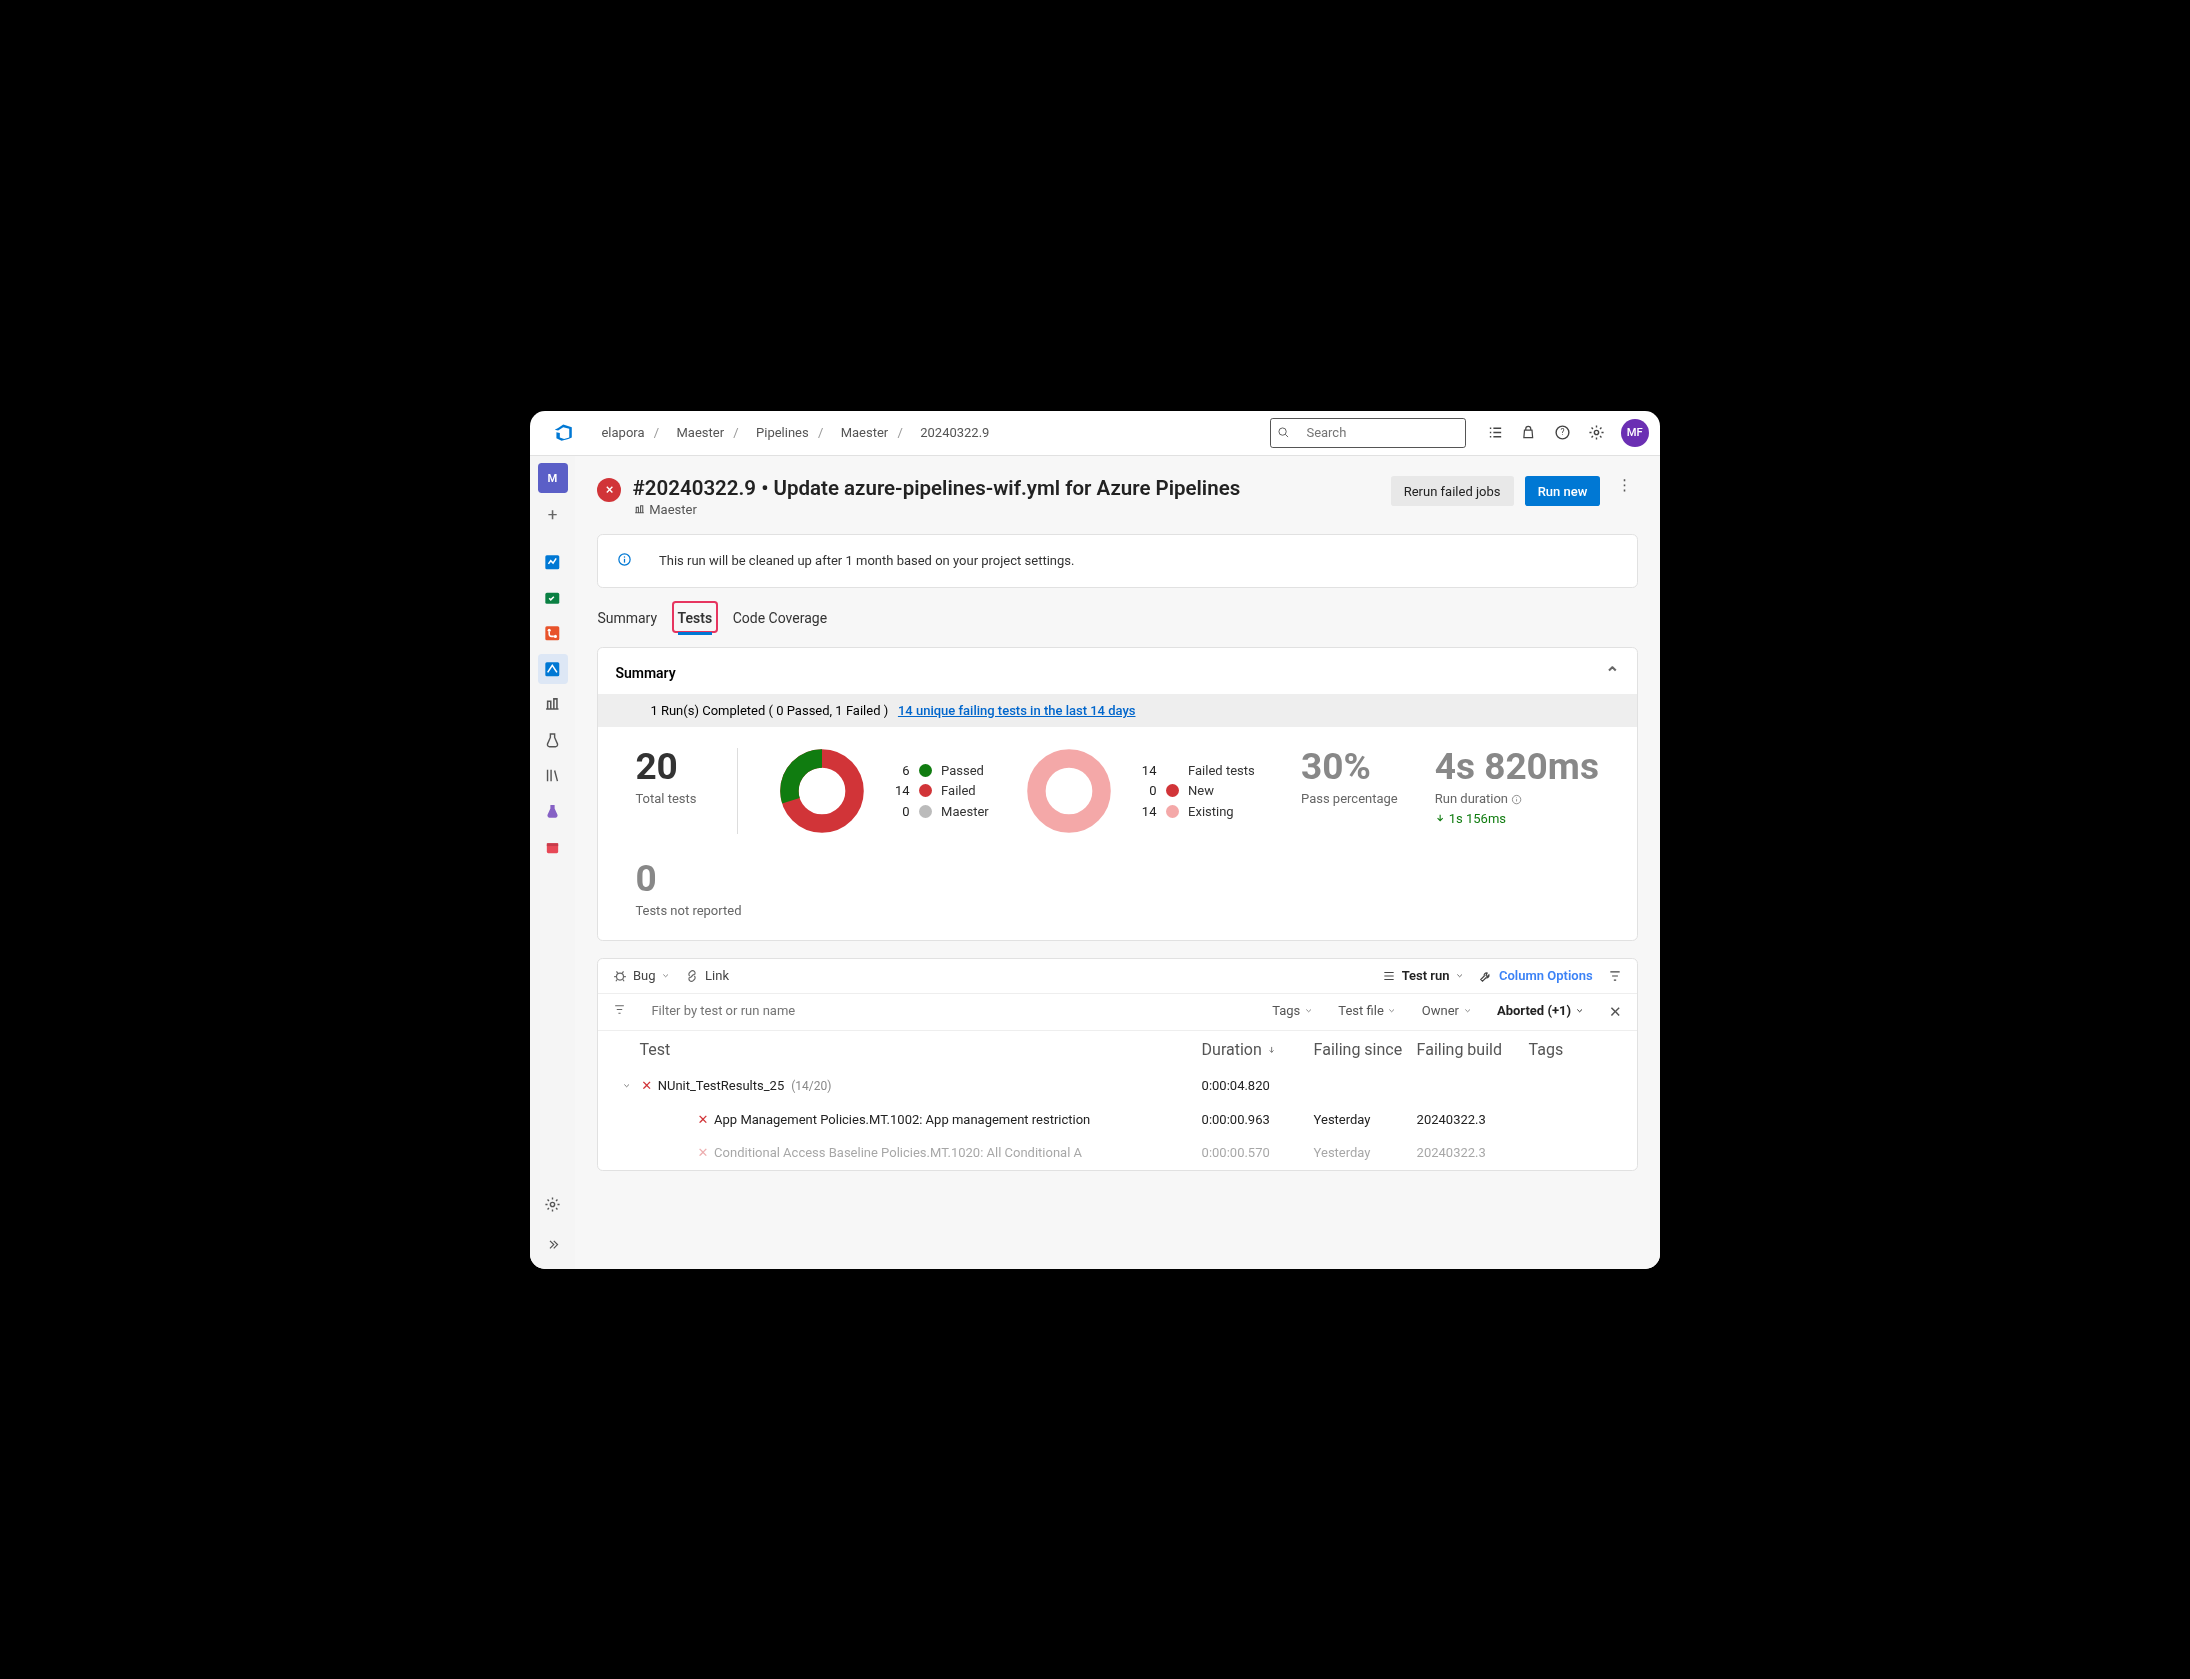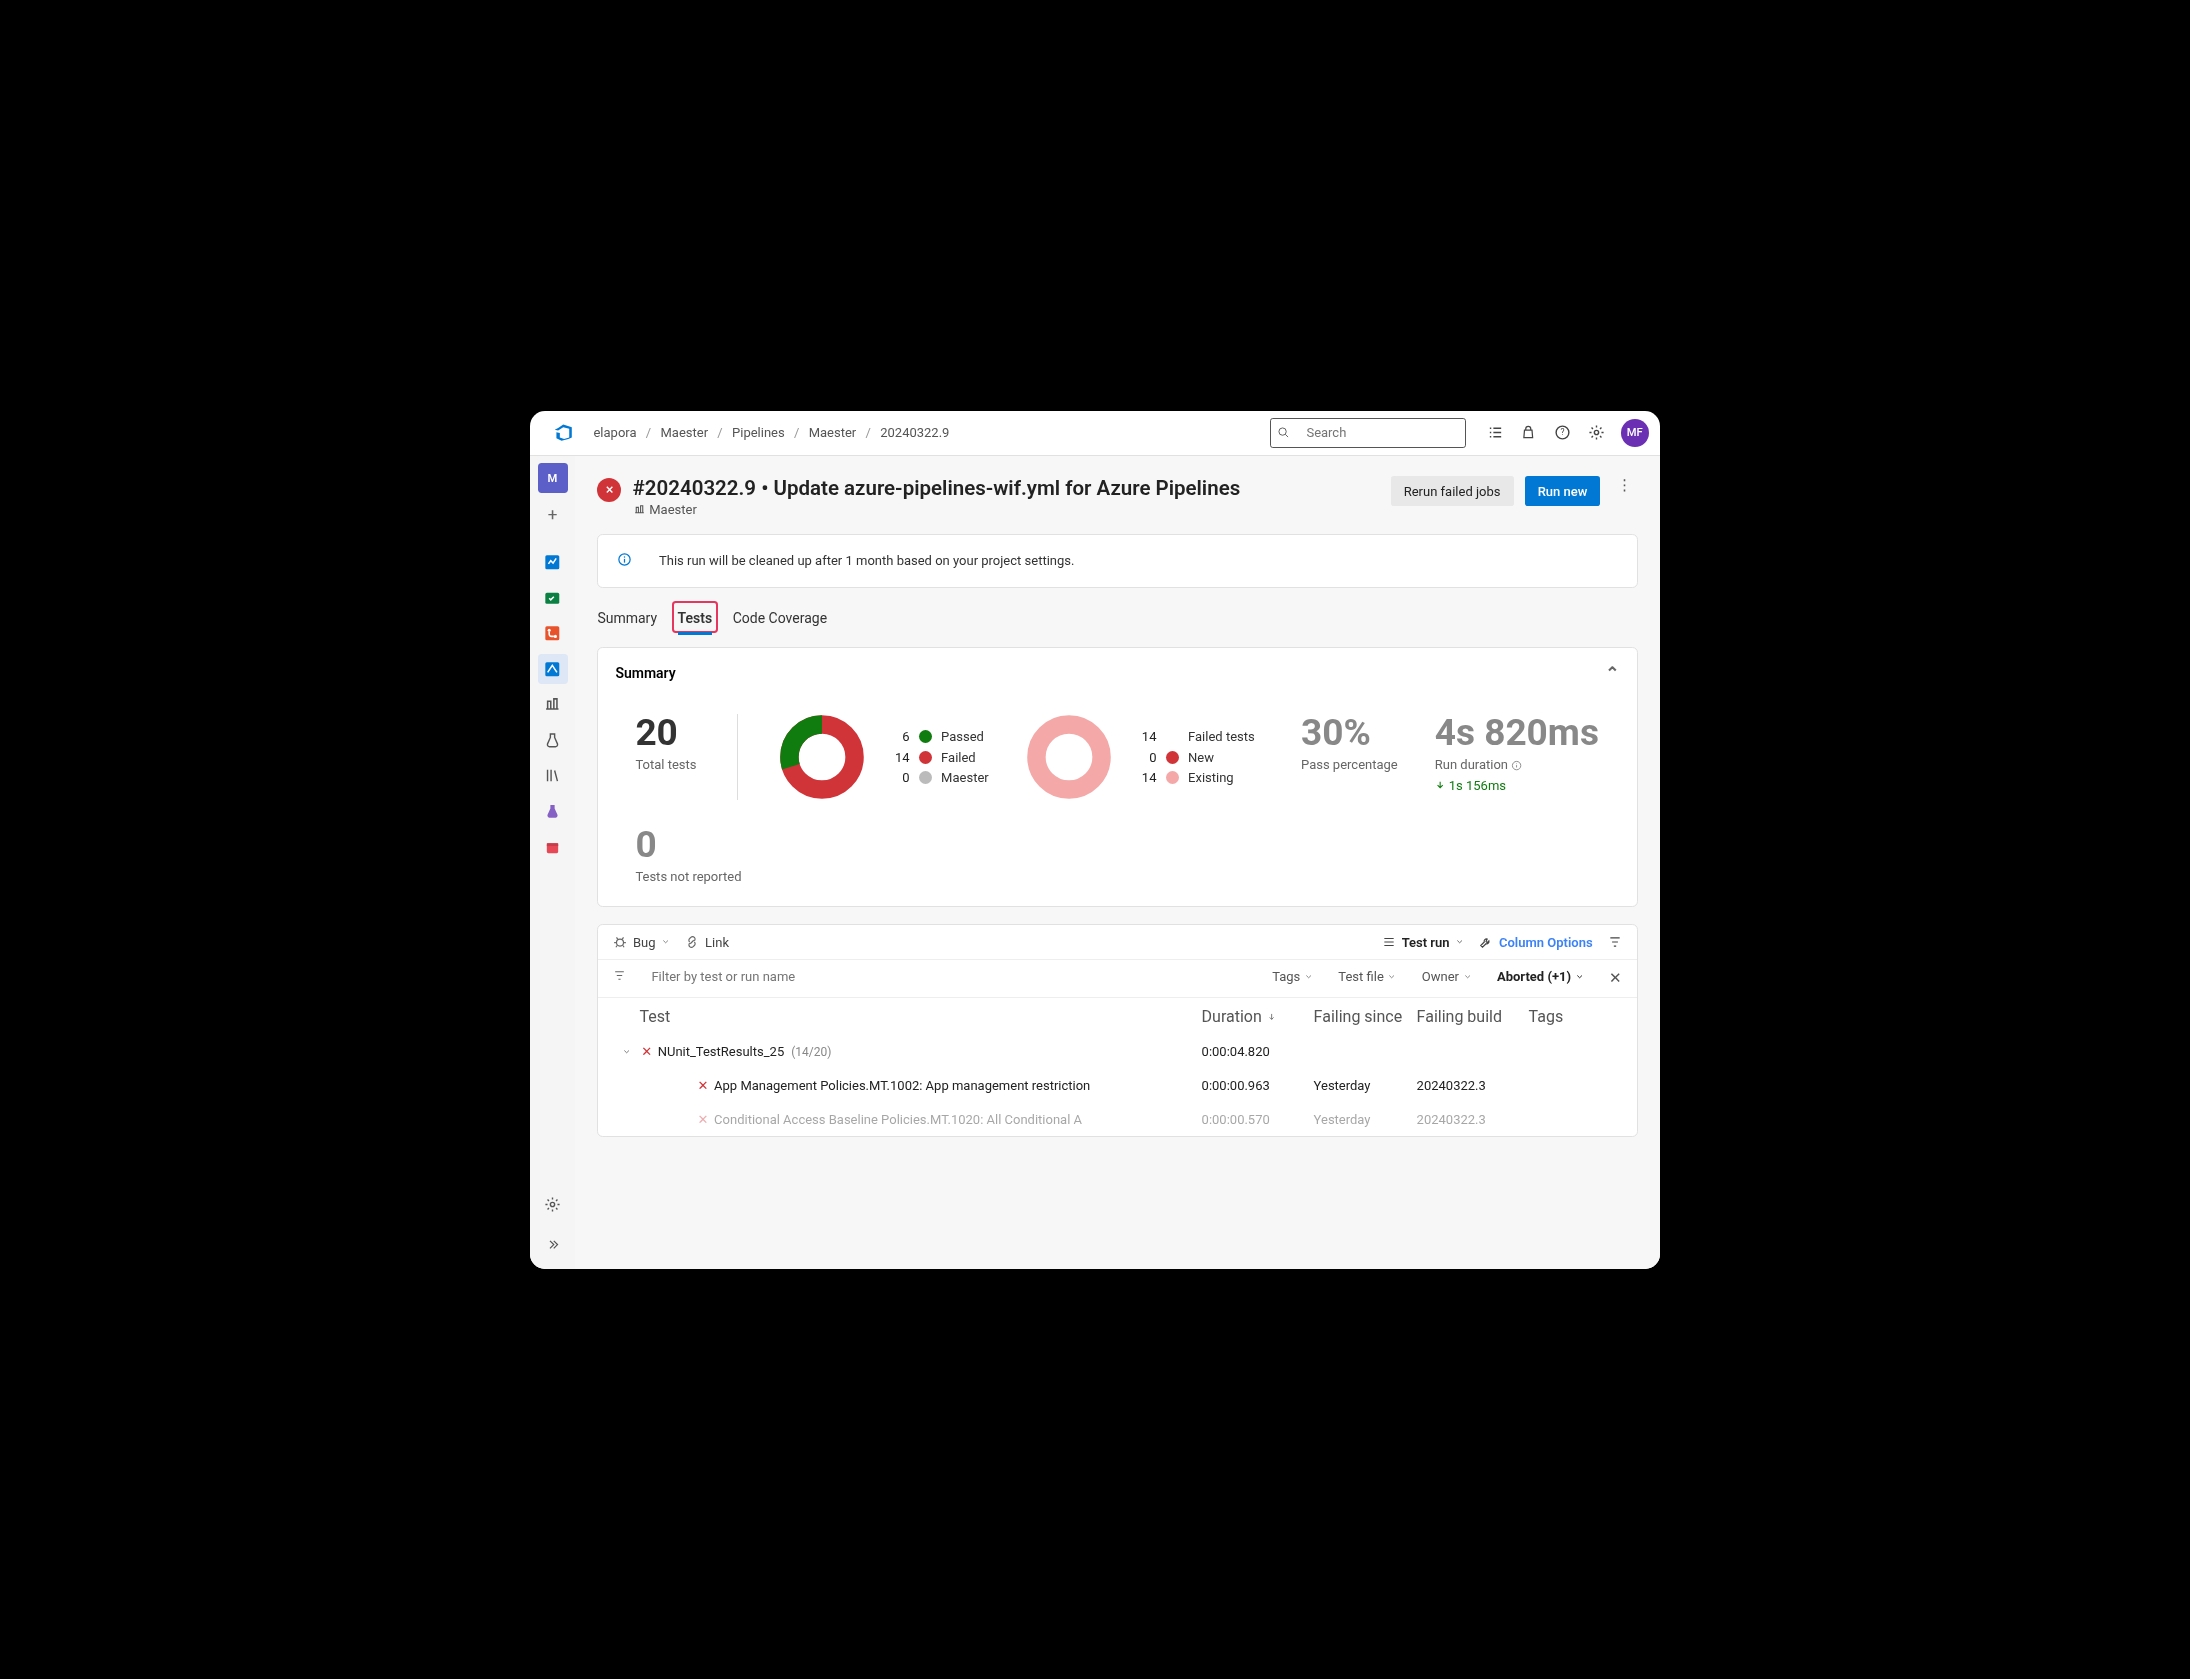--- a/index.html
+++ b/index.html
@@ -1,21 +1,21 @@
 <!DOCTYPE html>
 <html style="font-size:15px"><head>
 <meta charset="utf-8">
 <style>
   * { box-sizing: border-box; margin: 0; padding: 0; font-family: -apple-system, BlinkMacSystemFont, "Segoe UI", Roboto, sans-serif; }
   body { background: #000; display: flex; align-items: center; justify-content: center; min-height: 100vh; }
   .window { width: 1130px; height: 858px; background: #fff; border-radius: 15px; overflow: hidden; display: flex; flex-direction: column; position: relative; }
   .topbar { height: 45px; display: flex; align-items: center; padding: 0 11.2px; gap: 7.5px; border-bottom: 0.9px solid #e1e1e1; }
   .logo { width: 22.4px; height: 22.4px; display: flex; align-items: center; justify-content: center; margin: 0 11.2px; }
   .breadcrumbs { display: flex; align-items: center; gap: 9.3px; font-size: 13px; color: #555; flex: 0 0 auto; }
-  .crumb { color: #555; text-decoration: none; cursor: pointer; }
+  .crumb { color: #555; text-decoration: none; cursor: pointer; margin-left: 8px; }
   .crumb-sep { color: #999; }
   .topbar-spacer { flex: 1; }
   .search-box { position: relative; width: 196px; height: 30px; border: 0.9px solid #555; border-radius: 2.8px; display: flex; align-items: center; padding: 0 7.5px; gap: 17px; }
   .search-box input { border: none; outline: none; font-size: 13px; width: 100%; }
   .top-icons { display: flex; align-items: center; gap: 15px; margin-left: 13px; }
   .icon-btn { width: 18.6px; height: 18.6px; display: flex; align-items: center; justify-content: center; color: #444; cursor: pointer; }
   .avatar { width: 28px; height: 28px; border-radius: 50%; background: #6b2fb3; color: #fff; display: flex; align-items: center; justify-content: center; font-size: 11.2px; font-weight: 500; }
 
   .body-wrap { display: flex; flex: 1; overflow: hidden; }
   .sidebar { width: 45px; background: #f5f5f5; display: flex; flex-direction: column; align-items: center; padding-top: 7.5px; gap: 5.6px; position: relative; }
@@ -261,20 +261,24 @@
           <span class="tab-highlight"></span>
         </div>
         <div class="tab">Code Coverage</div>
       </div>
 
       <div class="panel">
         <div class="panel-head">
           <span>Summary</span>
           <span class="chev">⌃</span>
         </div>
+        <div class="summary-strip">
+          <span>1 Run(s) Completed ( 0 Passed, 1 Failed )</span>
+          &nbsp;&nbsp;<a class="strip-link">14 unique failing tests in the last 14 days</a>
+        </div>
 
         <div class="stats-row">
           <div class="stat">
             <div class="big-num">20</div>
             <div class="stat-label">Total tests</div>
           </div>
           <div class="divider"></div>
 
           <div class="donut-block">
             <svg class="donut" viewBox="0 0 42 42">

